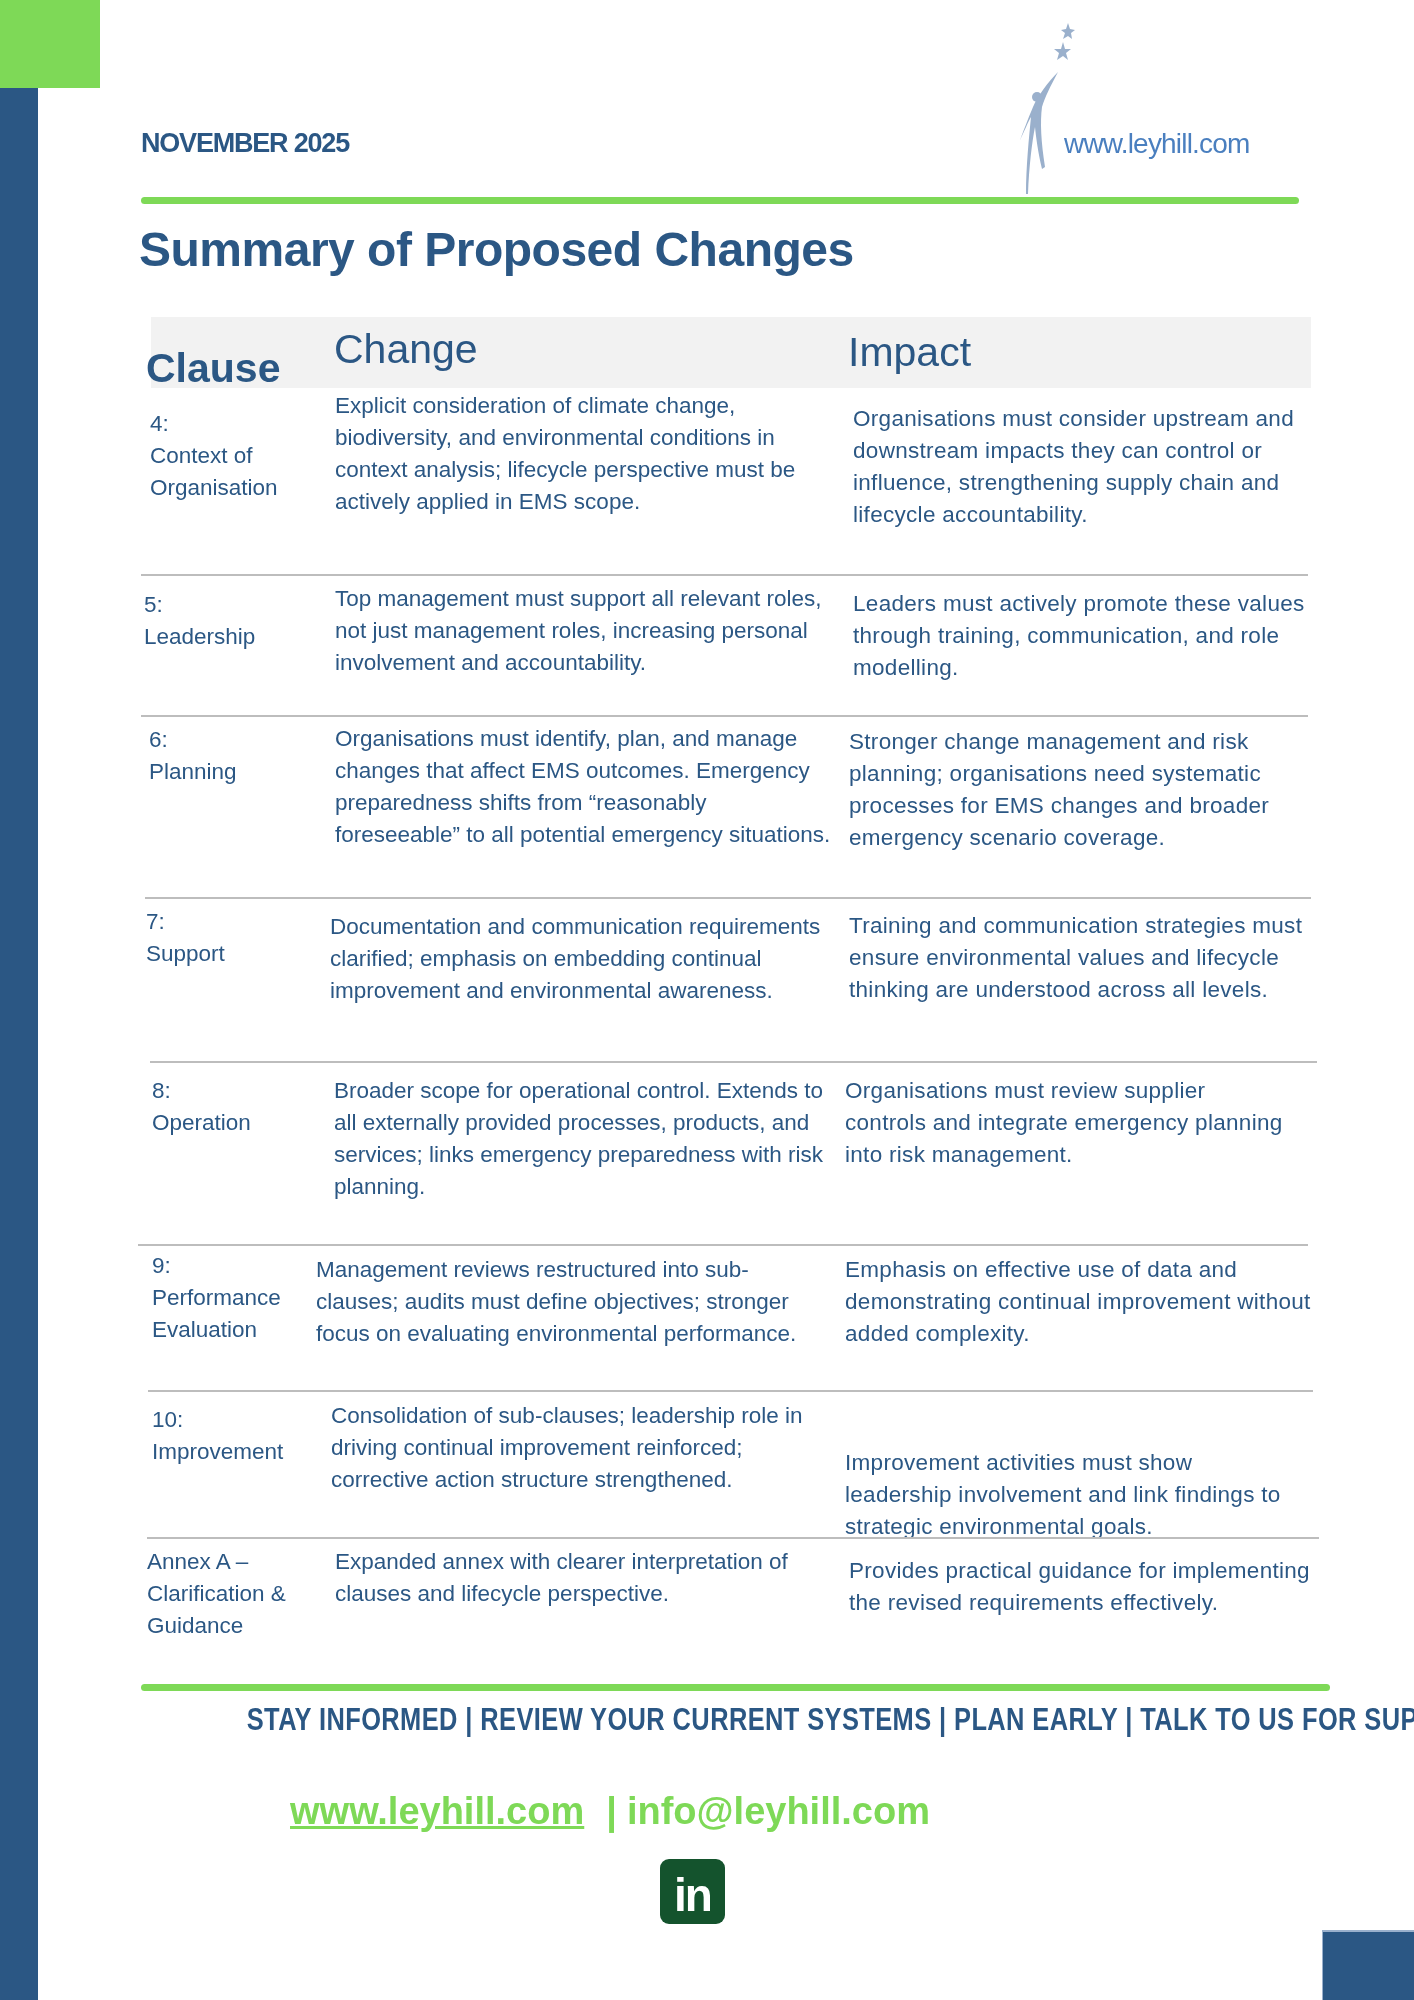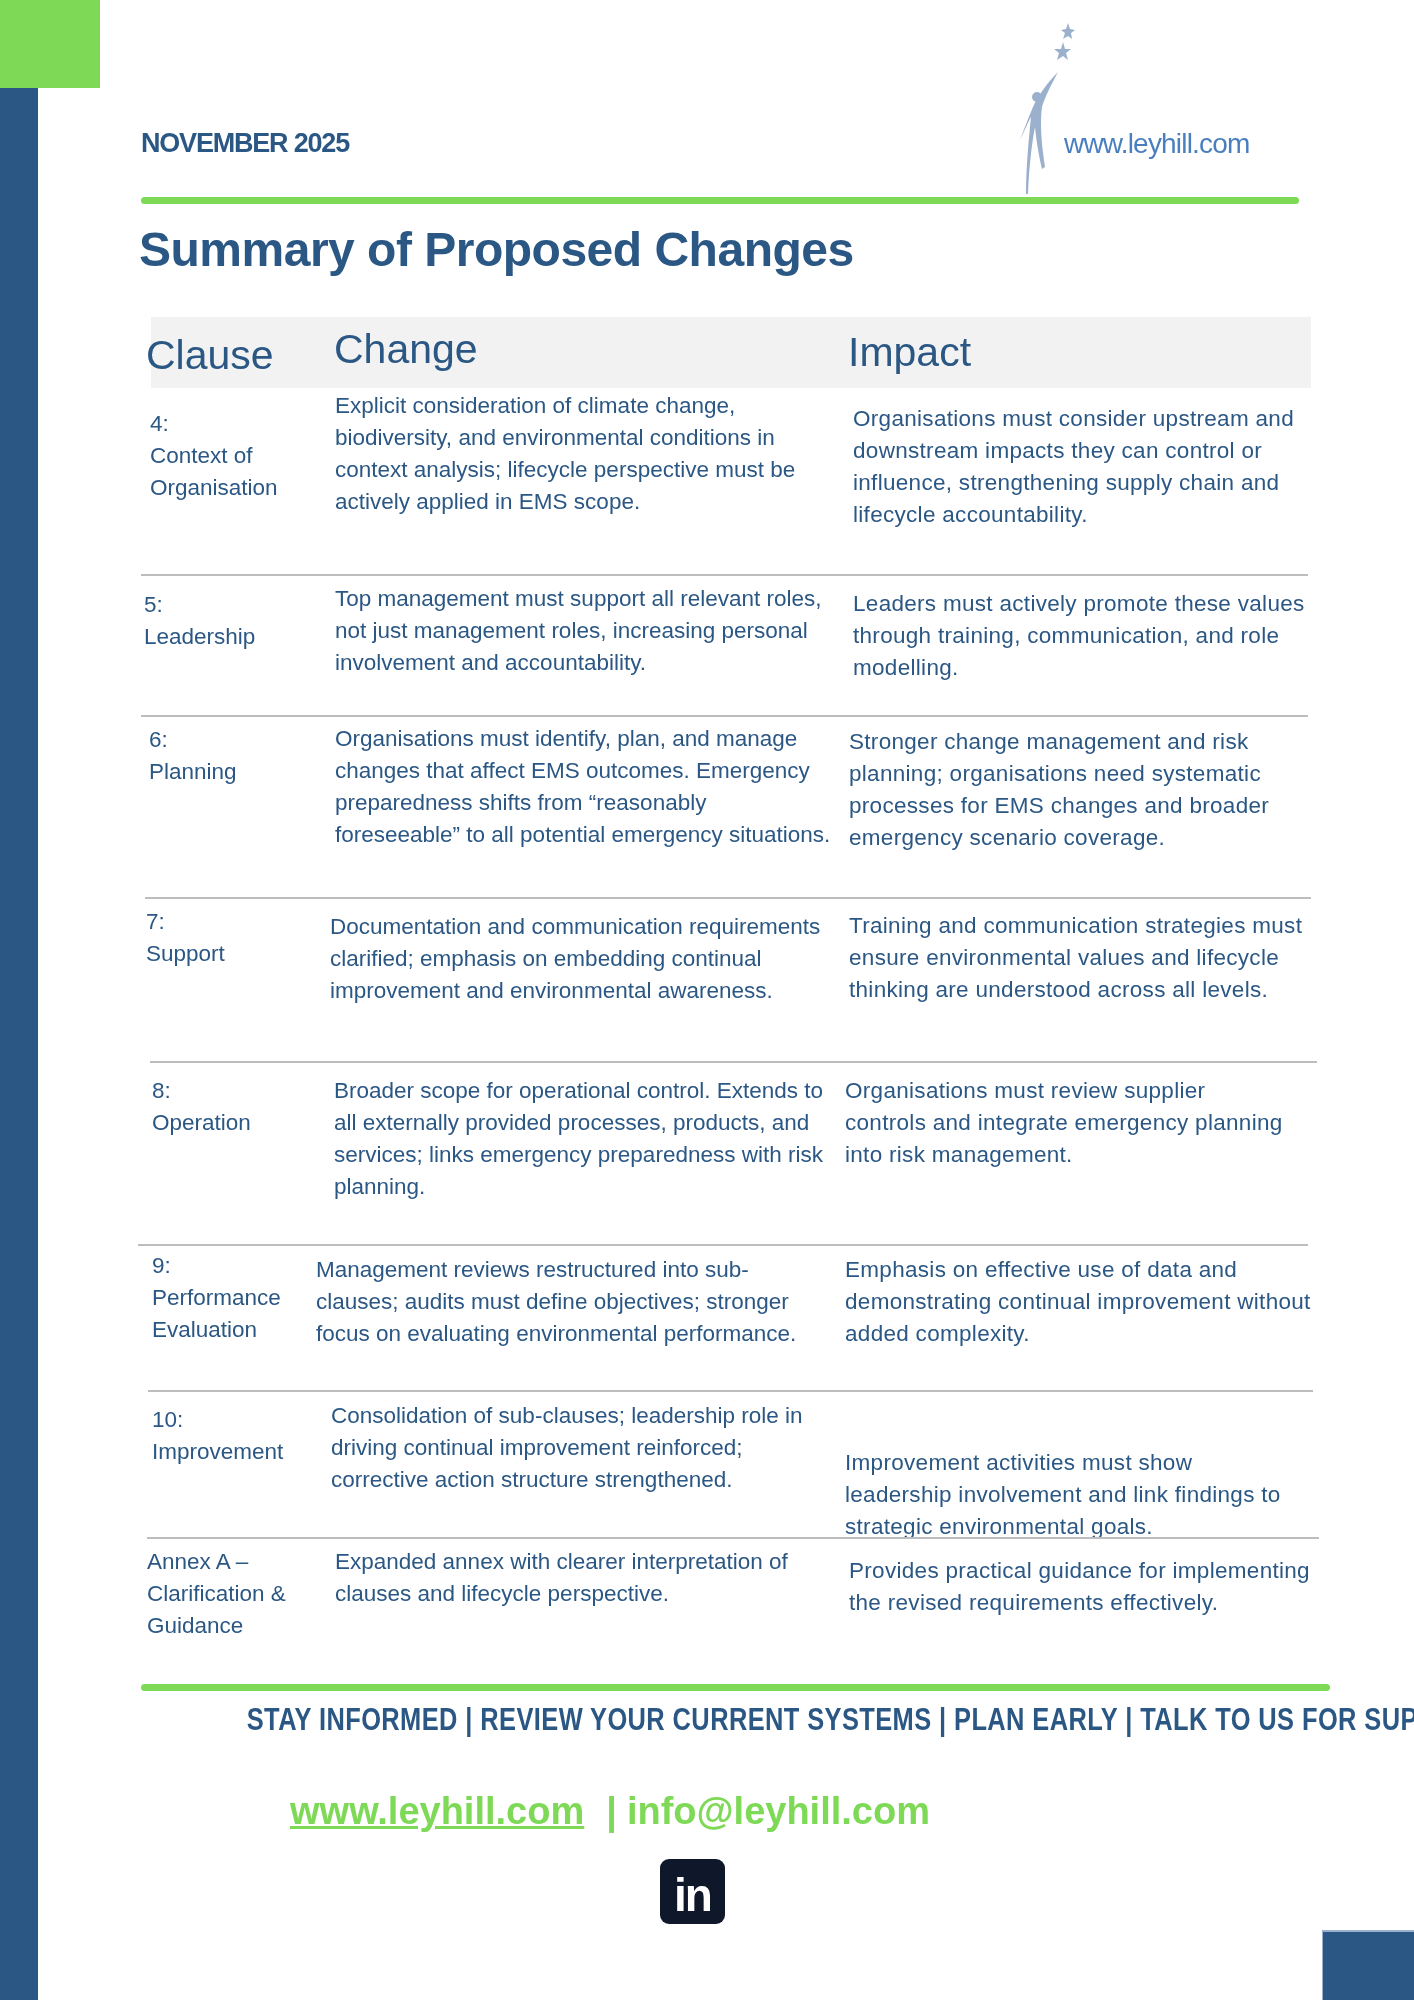--- a/index.html
+++ b/index.html
@@ -28,21 +28,21 @@
   .cell.clause { font-size: 22.5px; }
   .cell.impact { letter-spacing: 0.3px; }
 
   .bottom-rule { position: absolute; left: 141px; top: 1684px; width: 1189px; height: 7px; background: #7ed957; border-radius: 4px; }
   .cta { position: absolute; left: 141px; top: 1702px; width: 1175px; text-align: center; font-family: "Liberation Sans Narrow", "Liberation Sans", sans-serif; font-weight: bold; font-size: 31px; color: #2b5784; letter-spacing: 0.5px; transform: scaleX(0.82); transform-origin: center; white-space: nowrap; }
 
   .contact { position: absolute; left: 0; top: 1790px; width: 1220px; text-align: center; font-size: 38px; font-weight: bold; color: #7ed957; }
   .contact a { color: #7ed957; text-decoration: underline; text-decoration-thickness: 3px; }
   .contact .sep { margin: 0 10px 0 22px; }
 
-  .linkedin { position: absolute; left: 660px; top: 1859px; width: 65px; height: 65px; background: #0f172a; border-radius: 9px; color: #fff; font-weight: bold; font-size: 46px; text-align: center; line-height: 72px; letter-spacing: -2px; }
+  .linkedin { position: absolute; left: 660px; top: 1859px; width: 65px; height: 65px; background: #14532d; border-radius: 9px; color: #fff; font-weight: bold; font-size: 46px; text-align: center; line-height: 72px; letter-spacing: -2px; }
 </style>
 </head>
 <body>
 
 <div class="green-corner"></div>
 <div class="blue-bar"></div>
 <div class="blue-corner"></div>
 
 <div class="date">NOVEMBER 2025</div>
 
@@ -53,21 +53,21 @@
   <path d="M43,50 C35,65 30,75 27,85 C25,100 26,120 30,145 L27,147 C23,130 21,115 20,105 C17,120 14,145 13,172 L11,172 C11,145 14,115 16,95 C13,100 9,110 5,118 C10,105 15,92 18,85 C22,75 33,60 43,50 Z" fill="#9ab0cc"></path>
 </svg>
 <div class="logo-url">www.leyhill.com</div>
 
 <div class="top-rule"></div>
 
 <h1 class="title" style="margin:0">Summary of Proposed Changes</h1>
 
 <div>
   <div class="thead"></div>
-  <div class="th" style="left:146px; top:332px;">Clause</div>
+  <div class="th" style="left:146px; top:345px;font-weight:bold;">Clause</div>
   <div class="th" style="left:334px; top:326px;">Change</div>
   <div class="th" style="left:848px; top:329px;">Impact</div>
 
   <div>
     <div class="cell clause" style="left:150px; top:408px; width:165px;">
       <div>4:</div>
       <div>Context of Organisation</div>
     </div>
     <div class="cell" style="left:335px; top:390px; width:495px;">Explicit consideration of climate change, biodiversity, and environmental conditions in context analysis; lifecycle perspective must be actively applied in EMS scope.</div>
     <div class="cell impact" style="left:853px; top:403px; width:445px;">Organisations must consider upstream and downstream impacts they can control or influence, strengthening supply chain and lifecycle accountability.</div>

